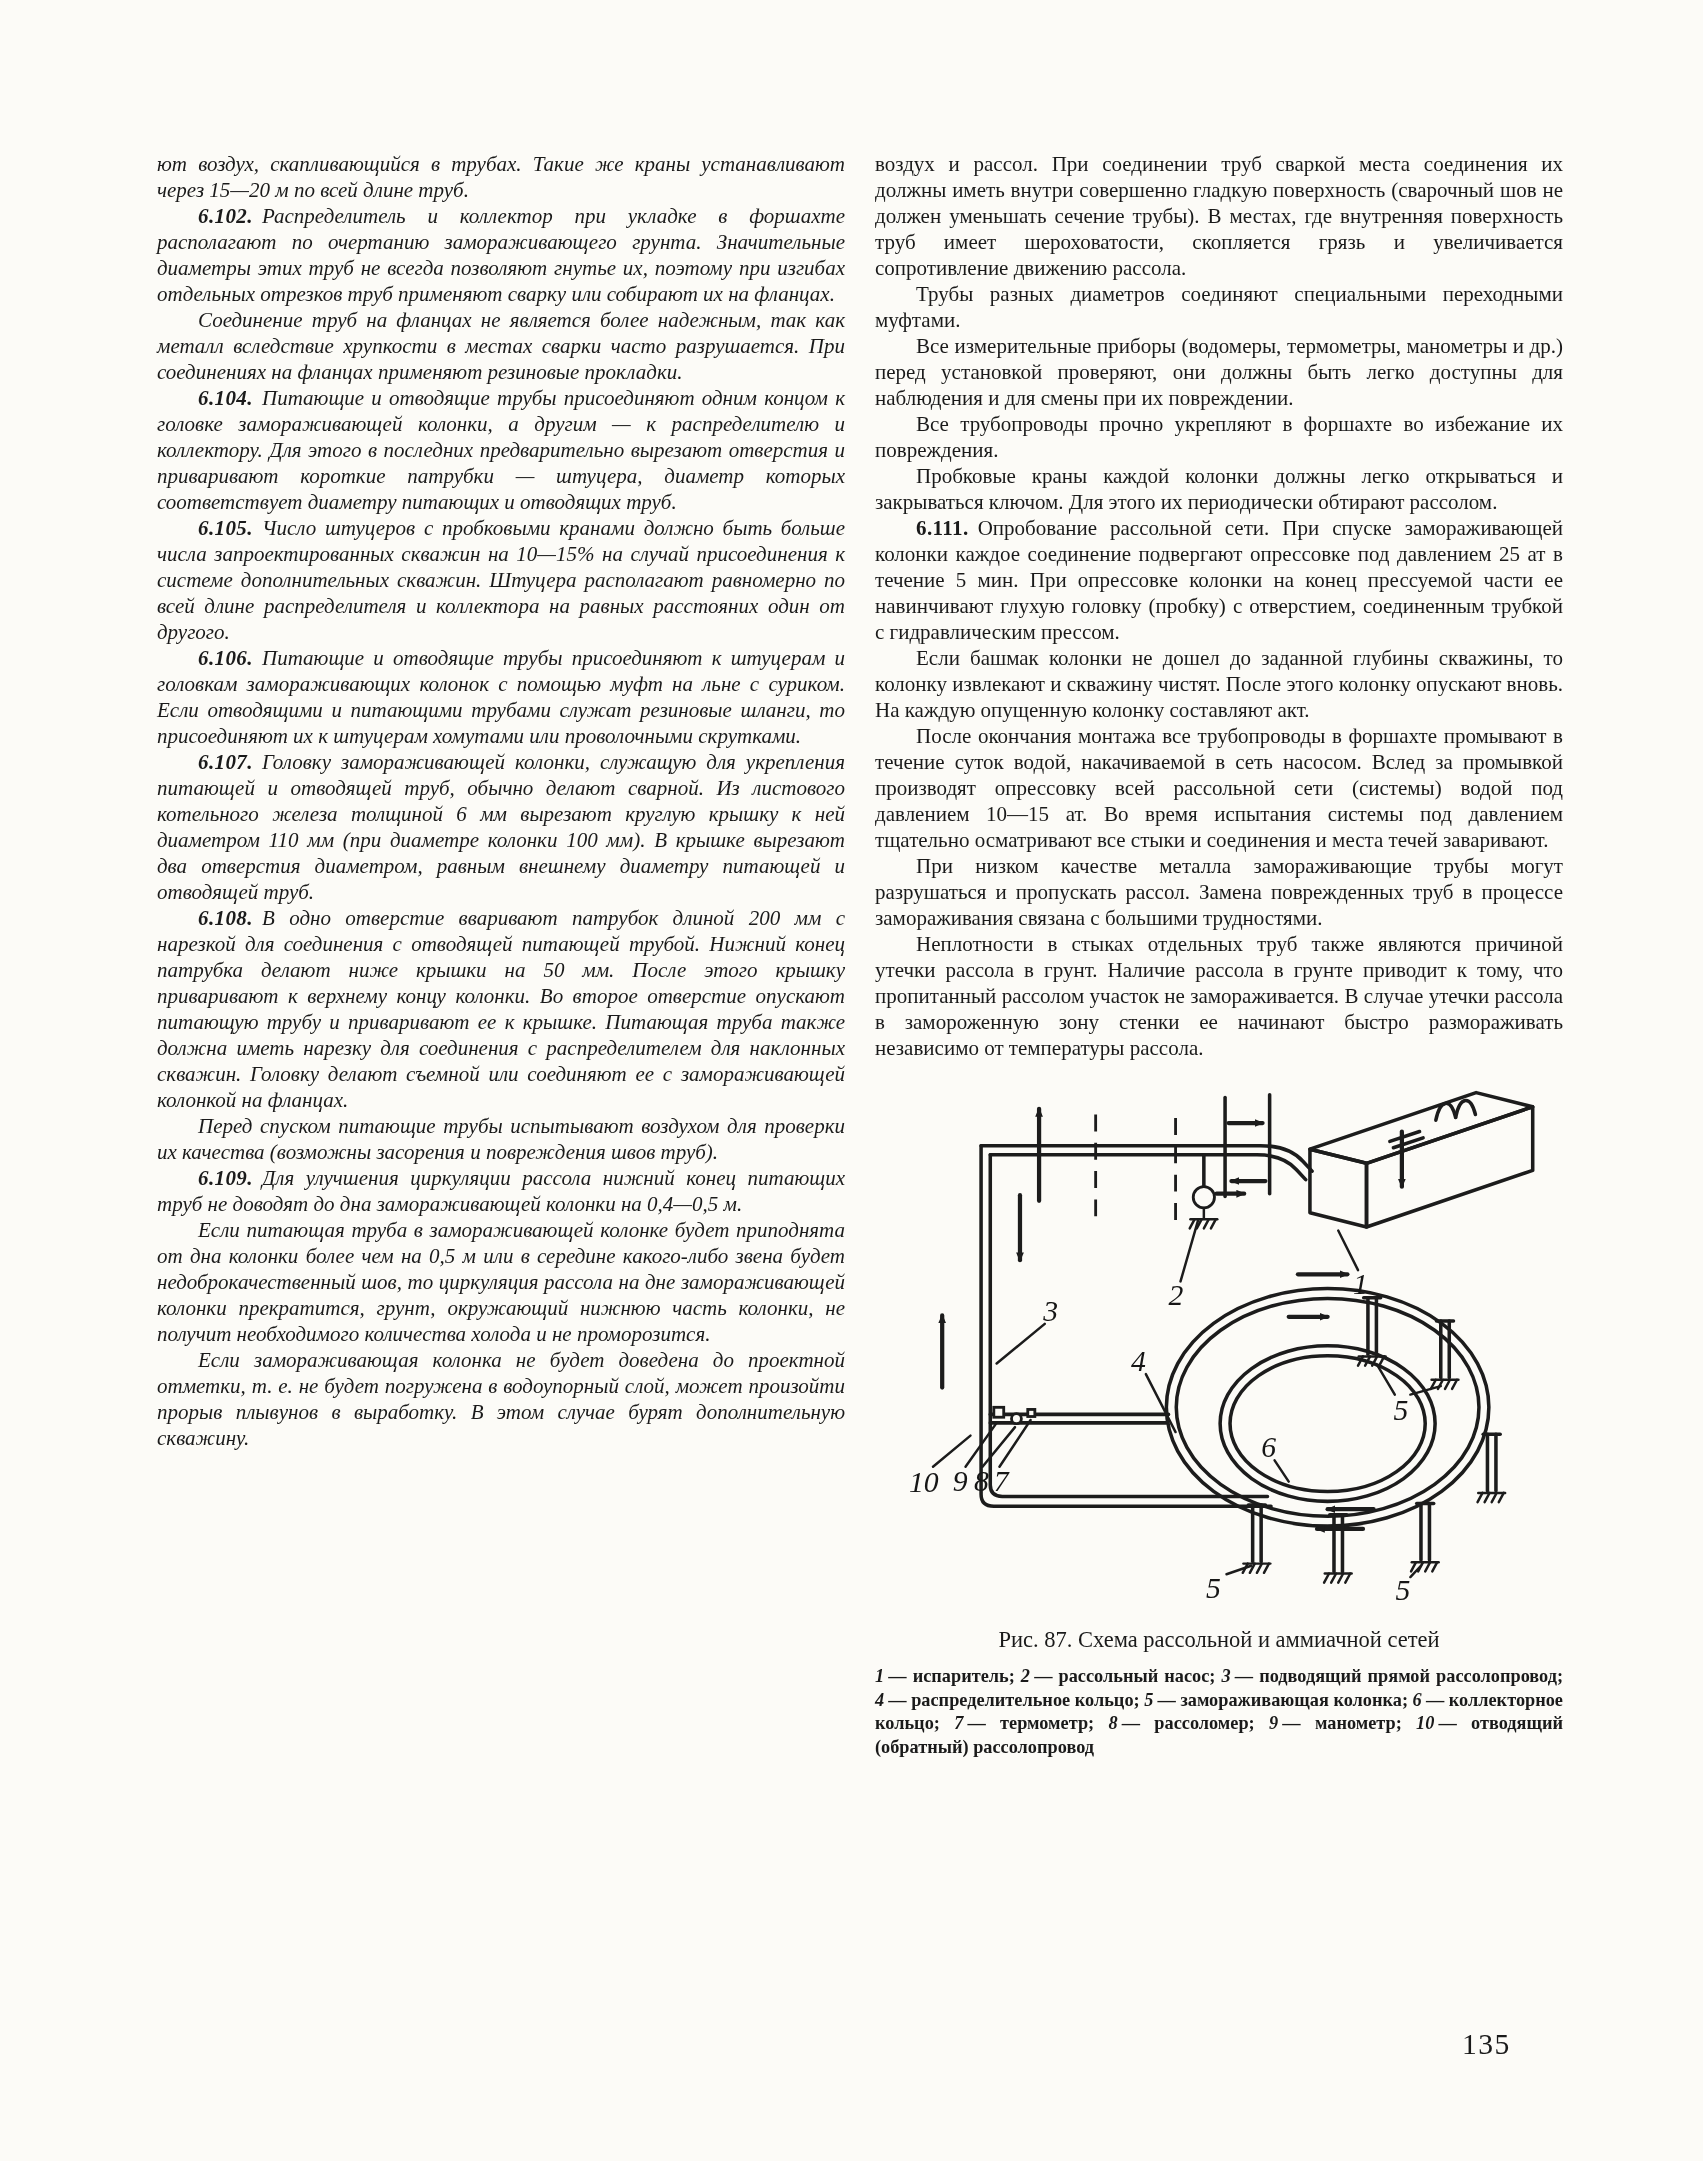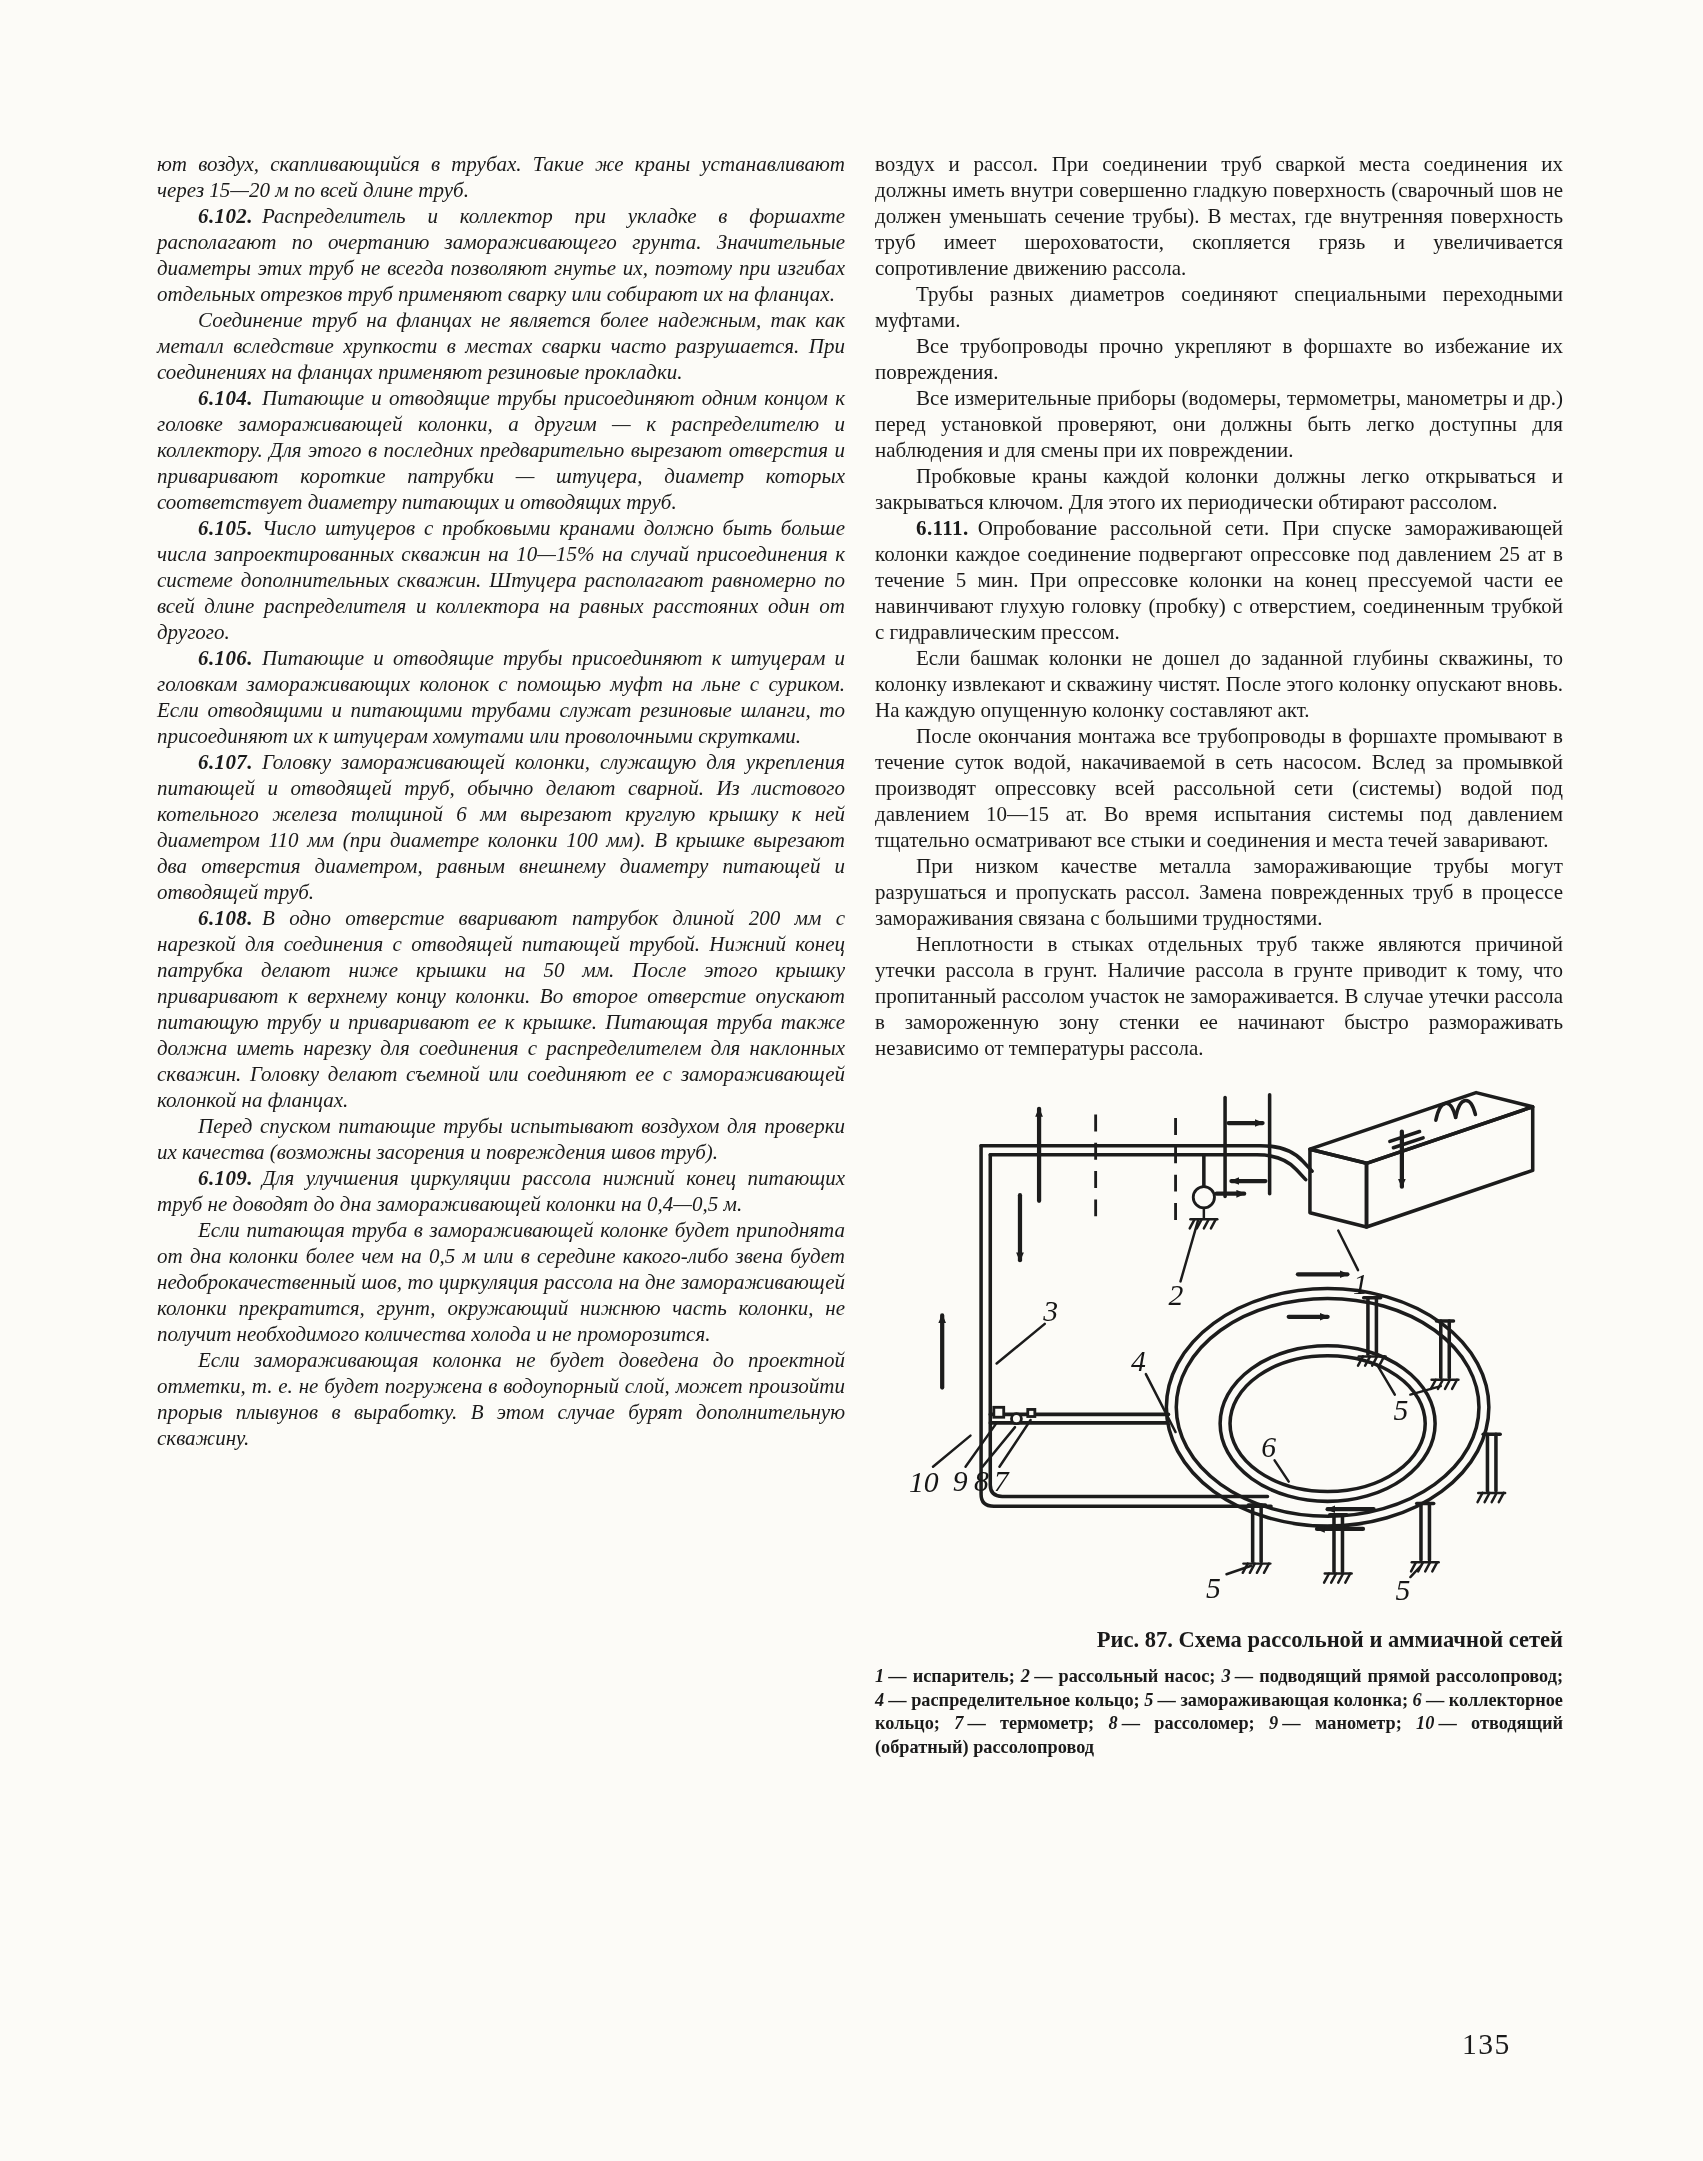--- a/index.html
+++ b/index.html
@@ -16,21 +16,21 @@
     font-size:21px;line-height:26px;
     text-align:justify;
   }
   .col-left{left:157px;font-style:italic;}
   .col-right{left:875px;}
   p.para{margin:0;padding:0;}
   p.indent{text-indent:41px;}
   .pnum{font-weight:bold;margin-right:9.1px;letter-spacing:0.4px;}
   .figure-block{margin-top:21px;}
   .fig-svg{display:block;width:686px;height:auto;}
-  .fig-caption{font-size:22.5px;line-height:28px;margin:17px 0 0 0;text-align:right;text-indent:0;font-weight:bold;}
+  .fig-caption{font-size:22.5px;line-height:28px;margin:17px 0 0 0;text-align:center;text-indent:0;}
   .fig-legend{
     margin-top:11.3px;font-size:18.3px;line-height:23.6px;
     font-weight:bold;text-align:justify;
   }
   .leg-num{font-style:italic;font-weight:bold;margin-right:4.2px;}
   .page-number{
     position:absolute;left:1462px;top:2028px;
     font-size:29.6px;letter-spacing:1.4px;font-weight:normal;
   }
   
@@ -57,22 +57,22 @@
     <p class="para indent"><b class="pnum">6.108.</b><span>В одно отверстие вваривают патрубок длиной 200 мм с нарезкой для соединения с отводящей питающей трубой. Нижний конец патрубка делают ниже крышки на 50 мм. После этого крышку приваривают к верхнему концу колонки. Во второе отверстие опускают питающую трубу и приваривают ее к крышке. Питающая труба также должна иметь нарезку для соединения с распределителем для наклонных скважин. Головку делают съемной или соединяют ее с замораживающей колонкой на фланцах.</span></p>
     <p class="para indent"><span>Перед спуском питающие трубы испытывают воздухом для проверки их качества (возможны засорения и повреждения швов труб).</span></p>
     <p class="para indent"><b class="pnum">6.109.</b><span>Для улучшения циркуляции рассола нижний конец питающих труб не доводят до дна замораживающей колонки на 0,4—0,5 м.</span></p>
     <p class="para indent"><span>Если питающая труба в замораживающей колонке будет приподнята от дна колонки более чем на 0,5 м или в середине какого-либо звена будет недоброкачественный шов, то циркуляция рассола на дне замораживающей колонки прекратится, грунт, окружающий нижнюю часть колонки, не получит необходимого количества холода и не проморозится.</span></p>
     <p class="para indent"><span>Если замораживающая колонка не будет доведена до проектной отметки, т. е. не будет погружена в водоупорный слой, может произойти прорыв плывунов в выработку. В этом случае бурят дополнительную скважину.</span></p>
   </div>
 
   <div class="col col-right">
     <p class="para"><span>воздух и рассол. При соединении труб сваркой места соединения их должны иметь внутри совершенно гладкую поверхность (сварочный шов не должен уменьшать сечение трубы). В местах, где внутренняя поверхность труб имеет шероховатости, скопляется грязь и увеличивается сопротивление движению рассола.</span></p>
     <p class="para indent"><span>Трубы разных диаметров соединяют специальными переходными муфтами.</span></p>
+    <p class="para indent"><span>Все измерительные приборы (водомеры, термометры, манометры и др.) перед установкой проверяют, они должны быть легко доступны для наблюдения и для смены при их повреждении.</span></p>
     <p class="para indent"><span>Все трубопроводы прочно укрепляют в форшахте во избежание их повреждения.</span></p>
-    <p class="para indent"><span>Все измерительные приборы (водомеры, термометры, манометры и др.) перед установкой проверяют, они должны быть легко доступны для наблюдения и для смены при их повреждении.</span></p>
     <p class="para indent"><span>Пробковые краны каждой колонки должны легко открываться и закрываться ключом. Для этого их периодически обтирают рассолом.</span></p>
     <p class="para indent"><b class="pnum">6.111.</b><span>Опробование рассольной сети. При спуске замораживающей колонки каждое соединение подвергают опрессовке под давлением 25 ат в течение 5 мин. При опрессовке колонки на конец прессуемой части ее навинчивают глухую головку (пробку) с отверстием, соединенным трубкой с гидравлическим прессом.</span></p>
     <p class="para indent"><span>Если башмак колонки не дошел до заданной глубины скважины, то колонку извлекают и скважину чистят. После этого колонку опускают вновь. На каждую опущенную колонку составляют акт.</span></p>
     <p class="para indent"><span>После окончания монтажа все трубопроводы в форшахте промывают в течение суток водой, накачиваемой в сеть насосом. Вслед за промывкой производят опрессовку всей рассольной сети (системы) водой под давлением 10—15 ат. Во время испытания системы под давлением тщательно осматривают все стыки и соединения и места течей заваривают.</span></p>
     <p class="para indent"><span>При низком качестве металла замораживающие трубы могут разрушаться и пропускать рассол. Замена поврежденных труб в процессе замораживания связана с большими трудностями.</span></p>
     <p class="para indent"><span>Неплотности в стыках отдельных труб также являются причиной утечки рассола в грунт. Наличие рассола в грунте приводит к тому, что пропитанный рассолом участок не замораживается. В случае утечки рассола в замороженную зону стенки ее начинают быстро размораживать независимо от температуры рассола.</span></p>
 
     <div class="figure-block">
       <svg class="fig-svg" viewBox="0 0 970 745" xmlns="http://www.w3.org/2000/svg" style="font-size:30px">
         <defs>

